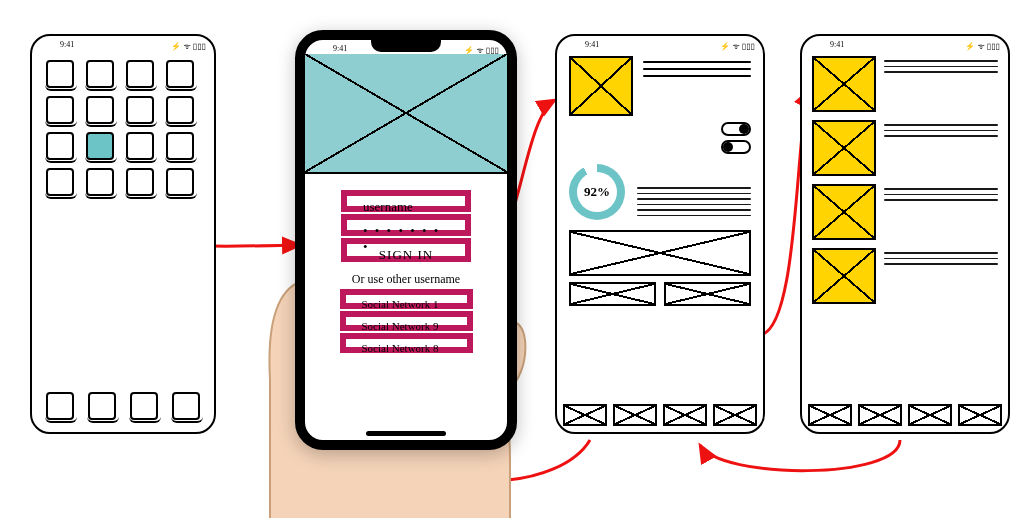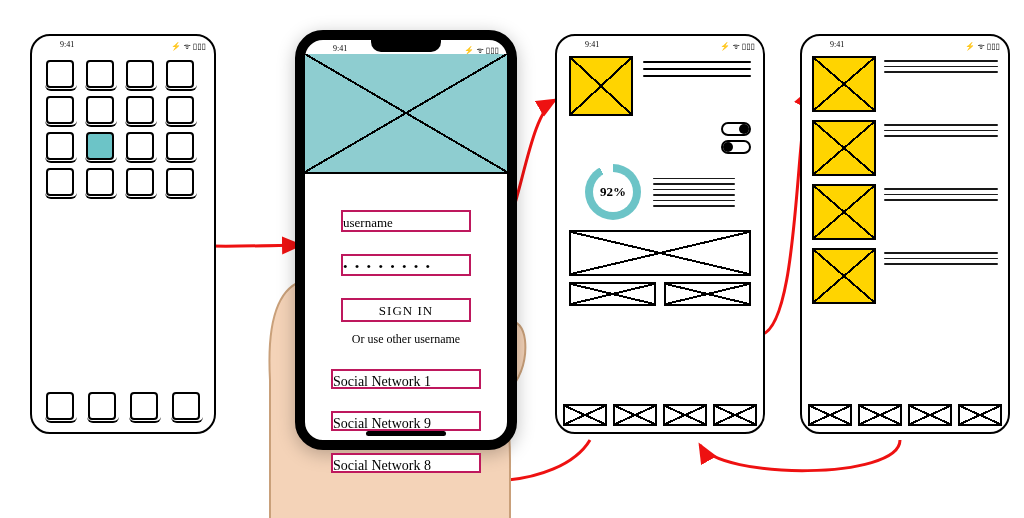--- a/index.html
+++ b/index.html
@@ -54,29 +54,29 @@
   .hero {
     width:100%; height:120px; background:#8ecdd0;
     position:relative; border-bottom:2px solid #000;
   }
   .x-cross::before, .x-cross::after {
     content:""; position:absolute; left:0; right:0; top:0; bottom:0;
   }
   .x-cross::before { background:linear-gradient(to top right, transparent calc(50% - 1px), #000 calc(50% - 1px), #000 calc(50% + 1px), transparent calc(50% + 1px)); }
   .x-cross::after  { background:linear-gradient(to top left,  transparent calc(50% - 1px), #000 calc(50% - 1px), #000 calc(50% + 1px), transparent calc(50% + 1px)); }
   .field, .btn, .soc {
-    display:block; margin:22px auto 0 auto;
-    border:2px solid #be185d; background:#fff;
-    font-size:13px; text-align:left; padding:3px 0;
+    display:block; margin:2px auto 0 auto;
+    border:6px solid #be185d; background:#fff;
+    font-size:13px; text-align:left; padding:3px 16px;
     font-family:inherit;
   }
   .field { width:130px; height:22px; }
   .btn   { width:130px; height:24px; text-align:center; letter-spacing:1px; font-weight:normal; }
   .alt-label { text-align:center; font-size:12px; margin-top:10px; }
-  .soc   { width:150px; height:20px; font-size:14px; }
+  .soc   { width:133px; height:20px; font-size:11px; }
   .homebar { position:absolute; bottom:4px; left:50%; transform:translateX(-50%); width:80px; height:5px; background:#000; border-radius:3px;}
   
   .thumb { border:2px solid #000; background:#ffd400; position:relative; }
   .line { height:2px; background:#000; margin:5px 0; border-radius:2px;}
   .thin-line { height:1.5px; background:#000; margin:4px 0; border-radius:2px; opacity:.9;}
   .toggle {
     width:30px; height:14px; border:2px solid #000; border-radius:8px; background:#fff; position:relative; margin:4px 0 4px auto;
   }
   .toggle::after{ content:""; position:absolute; width:10px; height:10px; background:#000; border-radius:50%; top:0;}
   .toggle.on::after{ right:0; } .toggle.off::after{ left:0; }
@@ -192,21 +192,21 @@
     <div style="flex:1;">
       <div class="line"></div>
         <div class="line"></div>
         <div class="line"></div>
     </div>
   </div>
   <div style="padding:0 12px;">
     <div class="toggle on"></div>
     <div class="toggle off"></div>
   </div>
-  <div style="display:flex; gap:12px; padding:6px 28px; align-items:center;">
+  <div style="display:flex; gap:12px; padding:6px 12px; align-items:flex-end;">
     <div class="progress-ring">
       <span>92%</span>
     </div>
     <div style="flex:1;">
       <div class="thin-line"></div>
         <div class="thin-line"></div>
         <div class="thin-line"></div>
       <div class="thin-line"></div>
         <div class="thin-line"></div>
         <div class="thin-line"></div>

